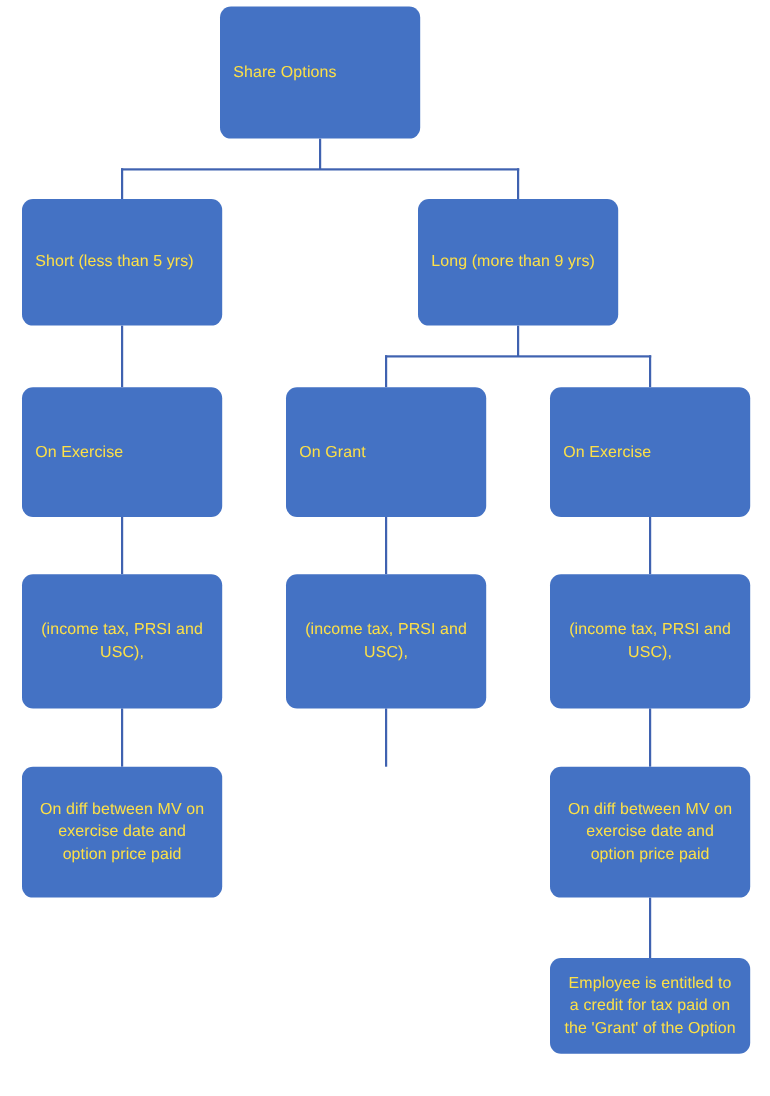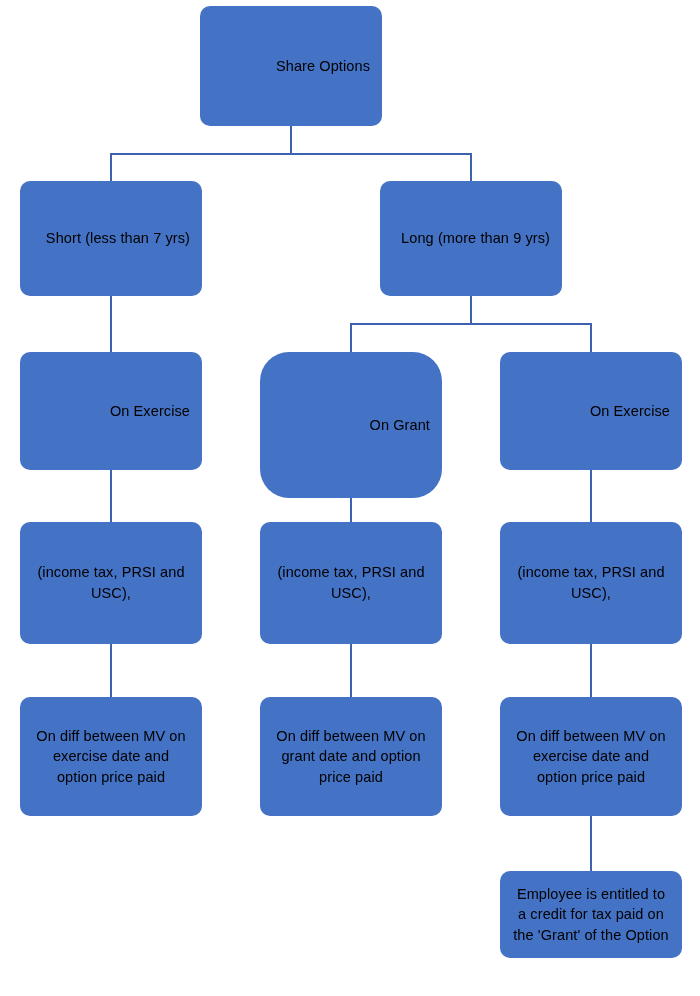--- a/index.html
+++ b/index.html
@@ -16,24 +16,24 @@
     width: 700px;
     height: 996px;
     background: #ffffff;
     overflow: hidden;
   }
   .node {
     position: absolute;
     box-sizing: border-box;
     background: #4472C4;
     border-radius: 10px;
-    color: #000000;
+    color: #fde047;
     display: flex;
     align-items: center;
-    justify-content: flex-end;
+    justify-content: flex-start;
     text-align: center;
     font-size: 14.5px;
     line-height: 1.42;
     padding: 6px 12px;
     letter-spacing: 0.1px;
     font-family: "Liberation Sans", sans-serif;
     z-index: 2;
   }
   .node-label {
     display: block;
@@ -72,32 +72,32 @@
   <div class="conn v" style="left:350px; top:644px;  height:53px;"></div>
   <div class="conn v" style="left:590px; top:644px;  height:53px;"></div>
 
   <div class="conn v" style="left:590px; top:816px;  height:55px;"></div>
 
   <div class="node" style="left:200px; top:6px; width:182px; height:120px;">
     <span class="node-label">Share Options</span>
   </div>
 
   <div class="node" style="left:20px; top:181px; width:182px; height:115px;">
-    <span class="node-label">Short (less than 7 yrs)</span>
+    <span class="node-label">Short (less than 5 yrs)</span>
   </div>
 
   <div class="node" style="left:380px; top:181px; width:182px; height:115px;">
     <span class="node-label">Long (more than 9 yrs)</span>
   </div>
 
   <div class="node" style="left:20px; top:352px; width:182px; height:118px;">
     <span class="node-label">On Exercise</span>
   </div>
 
-  <div class="node" style="left:260px; top:352px; width:182px; height:146px;border-radius:29px;">
+  <div class="node" style="left:260px; top:352px; width:182px; height:118px;">
     <span class="node-label">On Grant</span>
   </div>
 
   <div class="node" style="left:500px; top:352px; width:182px; height:118px;">
     <span class="node-label">On Exercise</span>
   </div>
 
   <div class="node" style="left:20px; top:522px; width:182px; height:122px;">
     <span class="node-label">(income tax, PRSI and USC),</span>
   </div>
@@ -107,23 +107,20 @@
   </div>
 
   <div class="node" style="left:500px; top:522px; width:182px; height:122px;">
     <span class="node-label">(income tax, PRSI and USC),</span>
   </div>
 
   <div class="node" style="left:20px; top:697px; width:182px; height:119px;">
     <span class="node-label">On diff between MV on exercise date and option price paid</span>
   </div>
 
-  <div class="node" style="left:260px; top:697px; width:182px; height:119px;">
-    <span class="node-label">On diff between MV on grant date and option price paid</span>
-  </div>
 
   <div class="node" style="left:500px; top:697px; width:182px; height:119px;">
     <span class="node-label">On diff between MV on exercise date and option price paid</span>
   </div>
 
   <div class="node" style="left:500px; top:871px; width:182px; height:87px;">
     <span class="node-label">Employee is entitled to a credit for tax paid on the 'Grant' of the Option</span>
   </div>
 
 </div>

